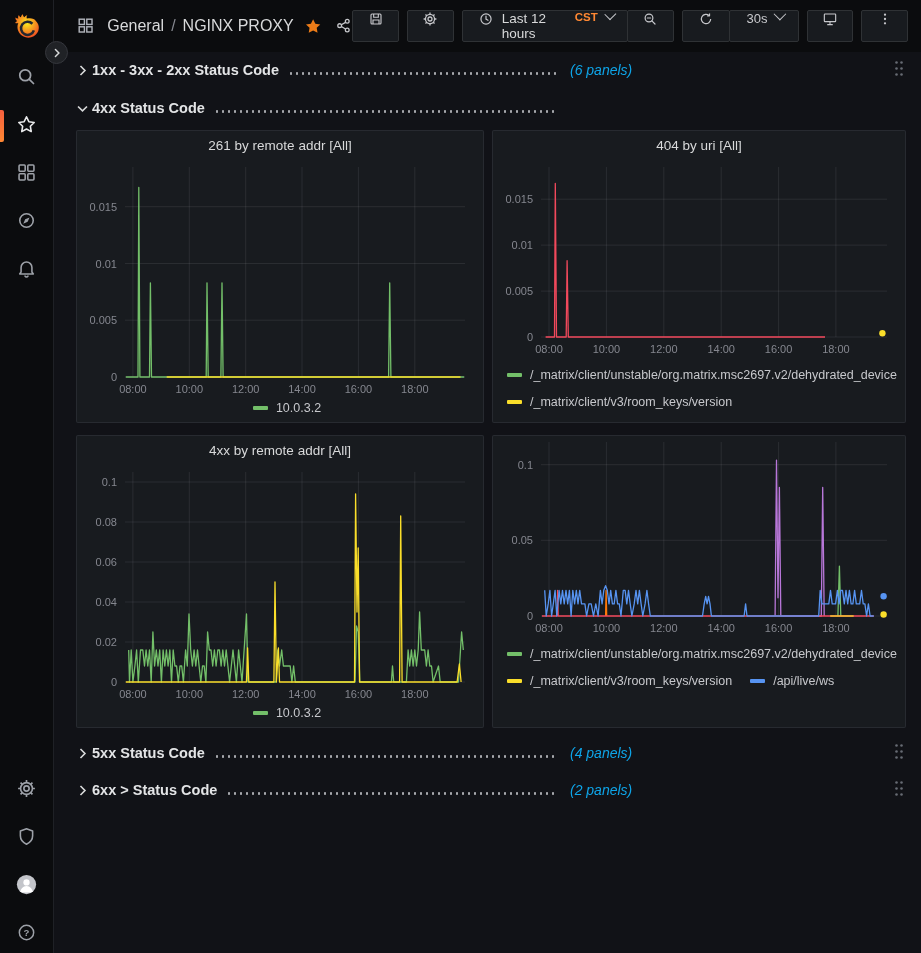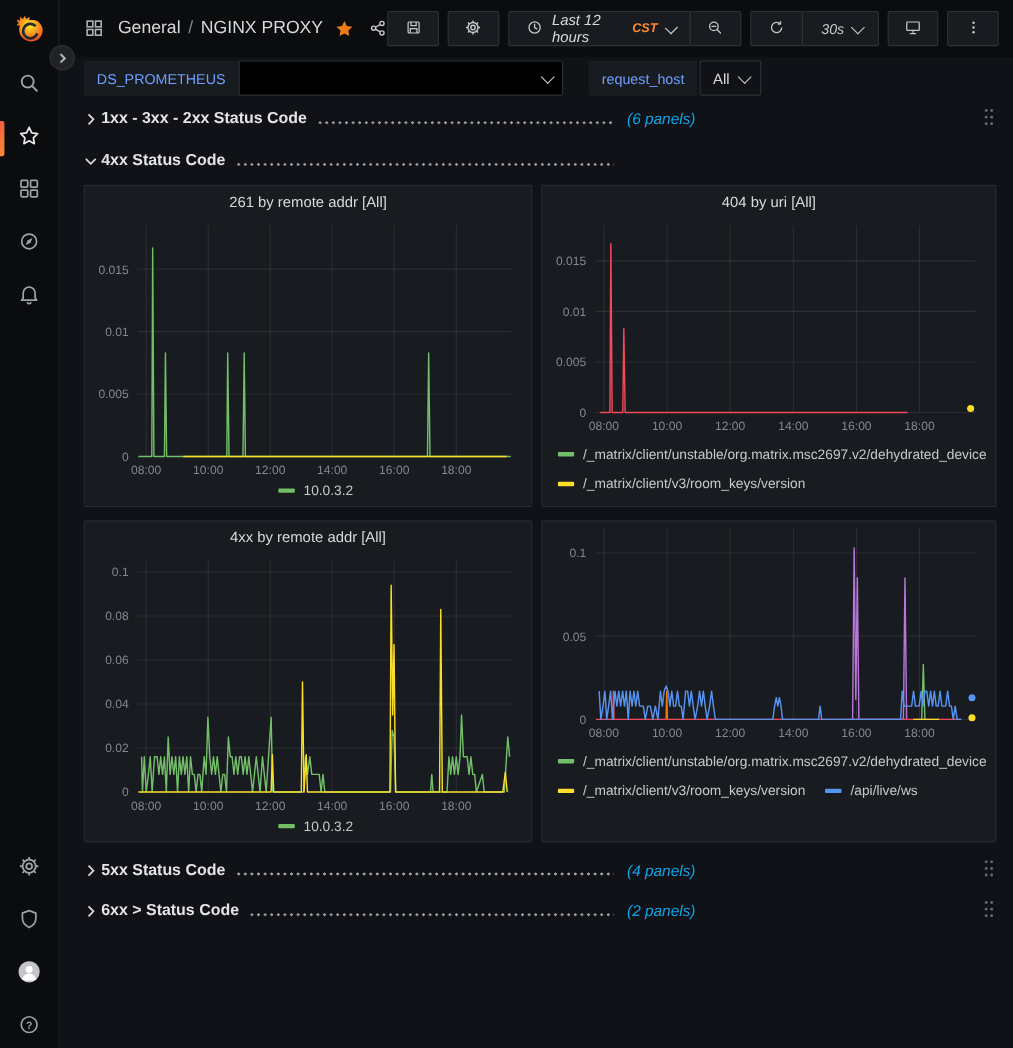--- a/index.html
+++ b/index.html
@@ -20,21 +20,21 @@
   .main { margin-left:54px; width:867px; }
   .topbar { height:52px; background:#0b0c0e; display:flex; align-items:center; padding:0 13px 0 22px; }
   .crumb-icon { color:#b0b3ba; width:20px; height:20px; margin-right:12px; }
   .crumb { font-size:16px; color:#d8d9da; white-space:nowrap; cursor:pointer; }
   .crumb-sep { color:#85878f; margin:0 7px; font-size:16px; }
   .fav-star { width:19px; height:19px; margin-left:10px; cursor:pointer; }
   .share-ic { width:18px; height:18px; margin-left:13px; color:#c7c8cc; cursor:pointer; }
 
   .tb-right { margin-left:auto; display:flex; align-items:center; gap:8px; }
   .tb-group { display:flex; }
-  .tb-btn { height:32px; min-width:32px; background:#181b1f; border:1px solid #2f3235; border-radius:2px; display:flex; align-items:center; justify-content:center; color:#c7c8cc; padding:0 15px; cursor:pointer; font-size:13px;font-style:italic; }
+  .tb-btn { height:32px; min-width:32px; background:#181b1f; border:1px solid #2f3235; border-radius:2px; display:flex; justify-content:center; color:#c7c8cc; padding:0 15px; cursor:pointer; font-size:13px; }
   .tb-btn svg { width:16px; height:16px; }
   .tb-group .tb-btn + .tb-btn { margin-left:-1px; }
   .time-label { margin:0 6px 0 8px; color:#d8d9da; font-size:13.5px; }
   .tz { color:#FF8833; font-size:11.5px; font-weight:bold; margin-right:7px; }
   .chev { width:9px; height:9px; border-right:1.6px solid #c7c8cc; border-bottom:1.6px solid #c7c8cc; transform:rotate(45deg) translateY(-2px); display:inline-block; }
   .refresh-val { margin:0 6px 0 2px; }
 
   
   .subbar { height:38px; display:flex; align-items:center; padding:0 0 0 22px; }
   .var-label { height:32px; display:flex; align-items:center; padding:0 12px; background:#181b1f; border-radius:2px 0 0 2px; color:#6e9fff; font-size:13px; font-weight:500; white-space:nowrap; }
@@ -244,33 +244,20 @@
       <div class="tb-btn">
         <span><svg viewBox="0 0 24 24" fill="currentColor">
               <circle cx="12" cy="5.5" r="1.7"></circle>
               <circle cx="12" cy="12" r="1.7"></circle>
               <circle cx="12" cy="18.5" r="1.7"></circle>
             </svg></span>
       </div>
     </div>
   </header>
 
-  <div class="subbar">
-    <span class="var-label">DS_PROMETHEUS</span>
-    <div class="var-select">
-      <span></span>
-      <span class="chev"></span>
-    </div>
-    <span class="var-gap"></span>
-    <span class="var-label" style="border-radius:2px;">request_host</span>
-    <div class="var-value">
-      <span>All</span>
-      <span class="chev"></span>
-    </div>
-  </div>
 
   <div class="dash">
 
     <div class="row-header r1">
       <span class="row-caret">
           <svg viewBox="0 0 16 16" fill="none" stroke="#d8d9da" stroke-width="2">
             <path d="M5.5 2.5 11 8l-5.5 5.5"></path>
           </svg>
         </span>
       <div class="row-main">

